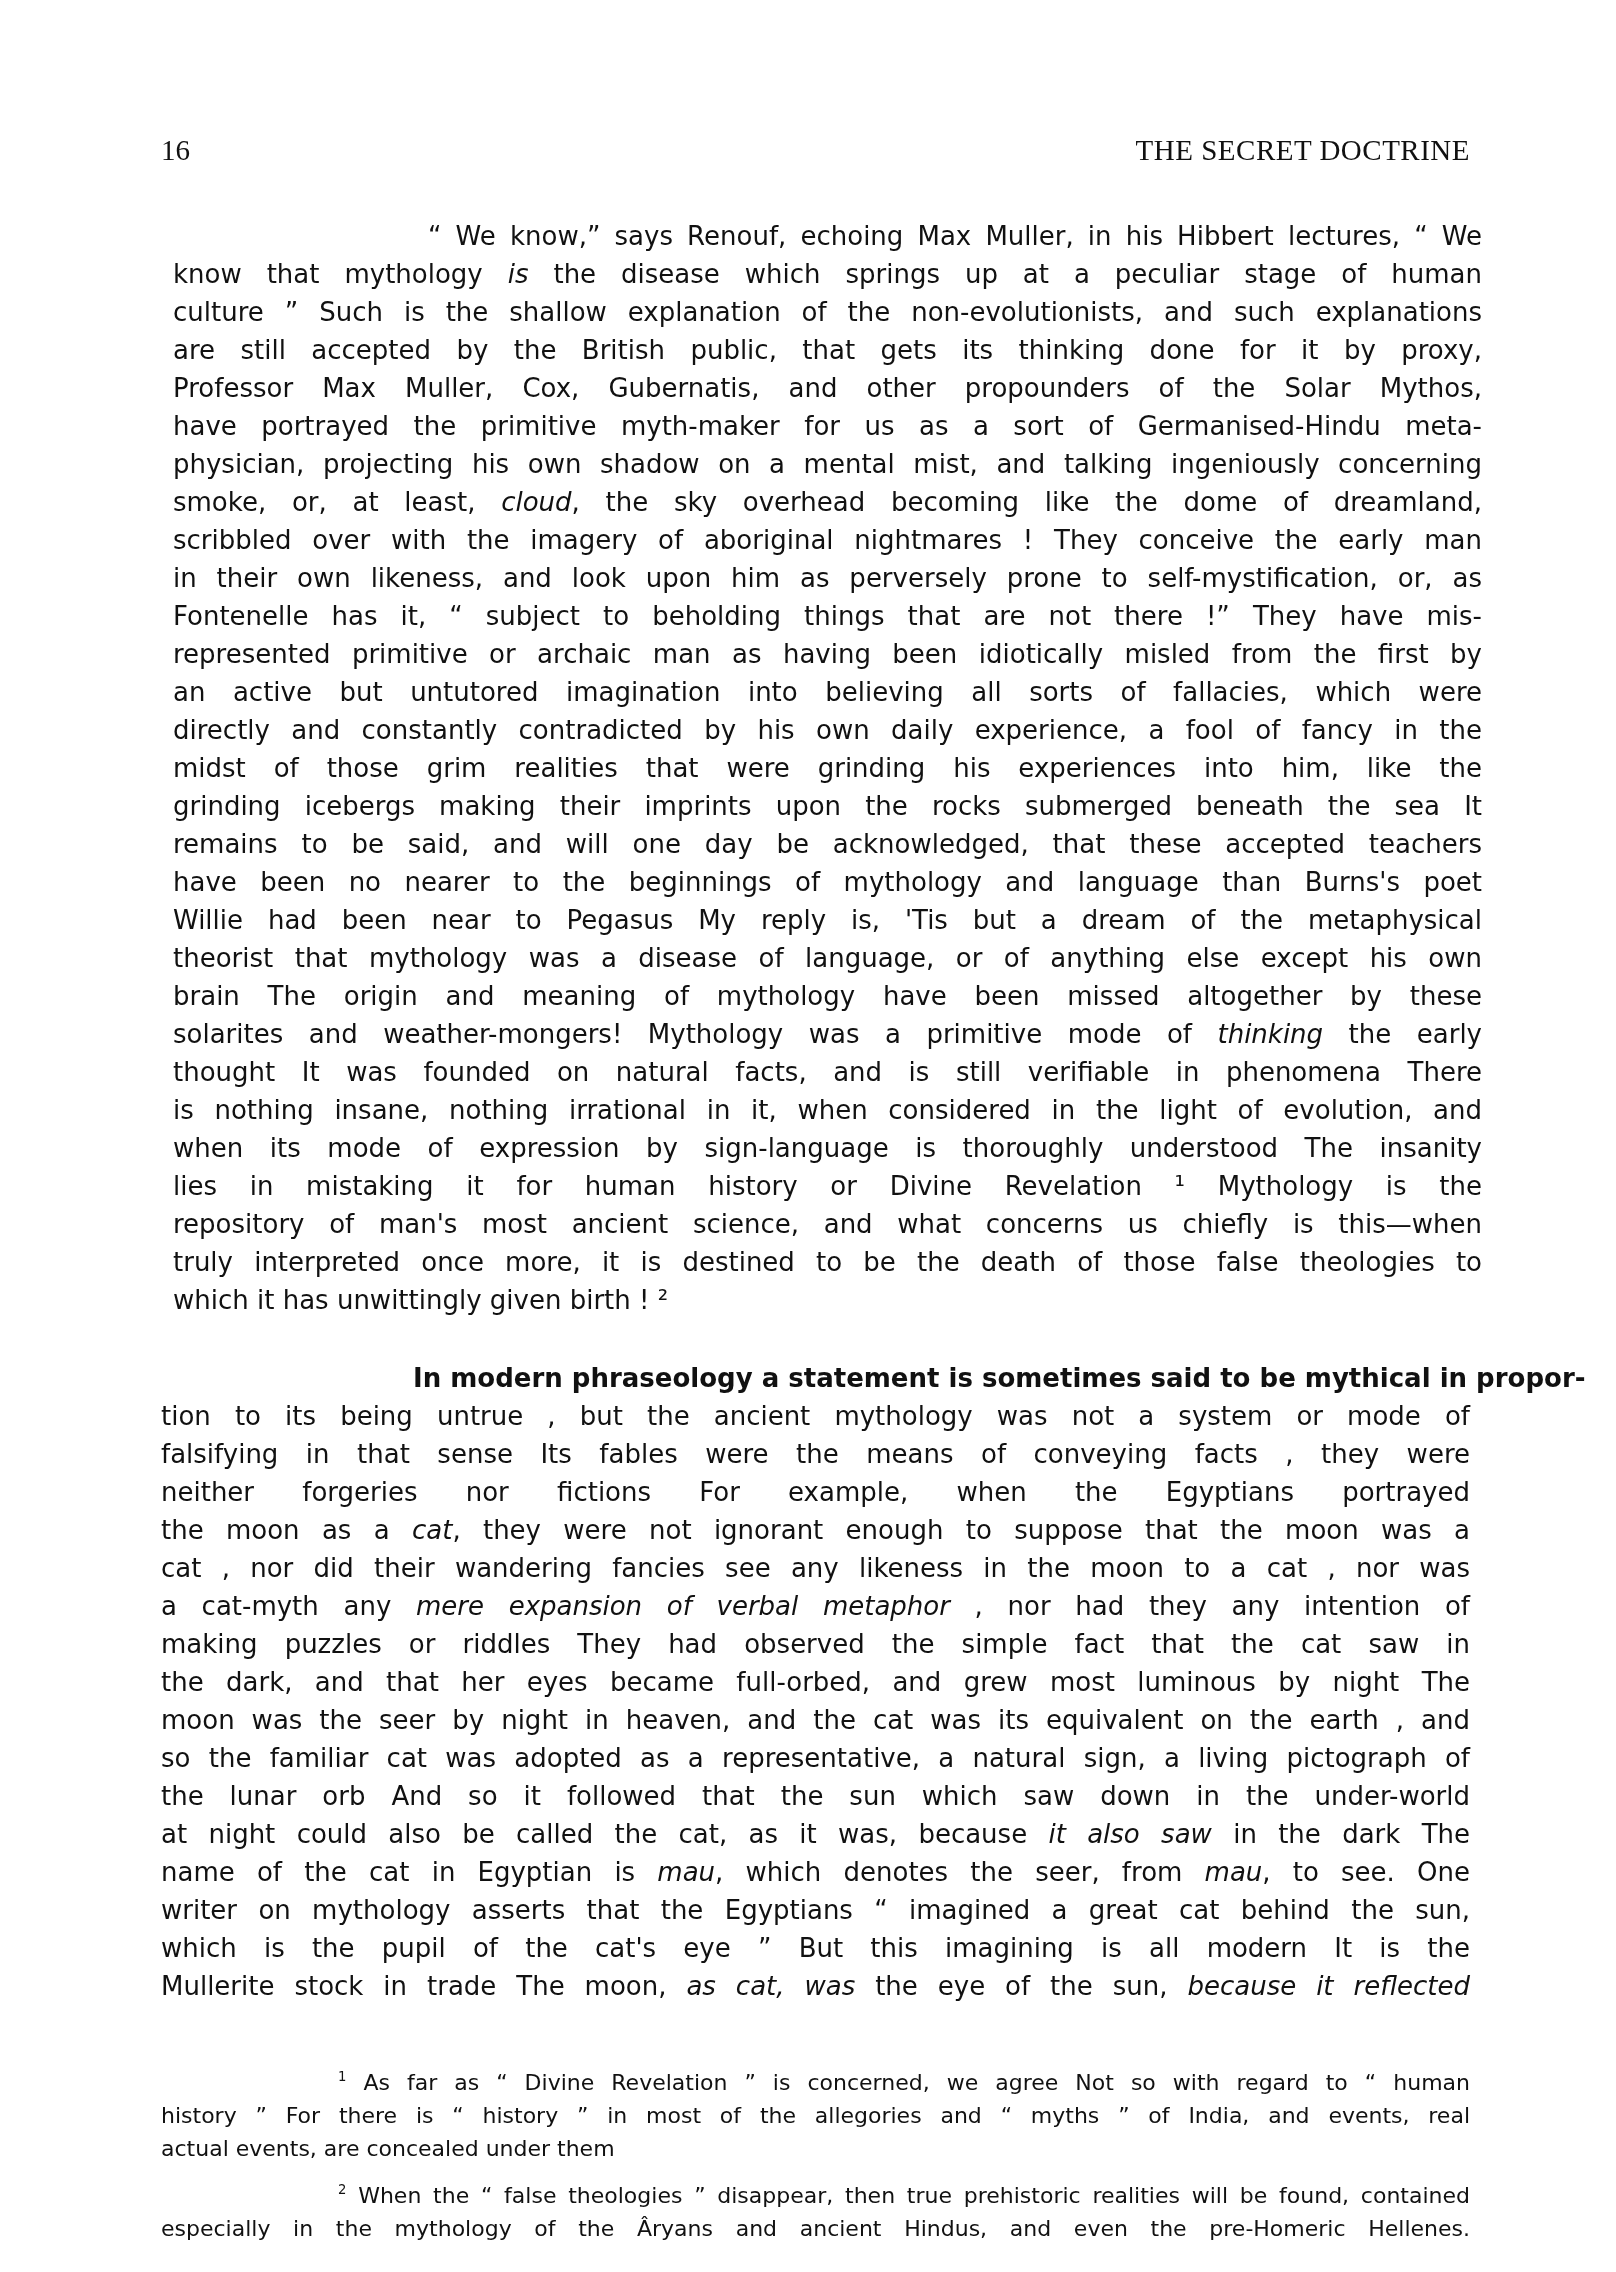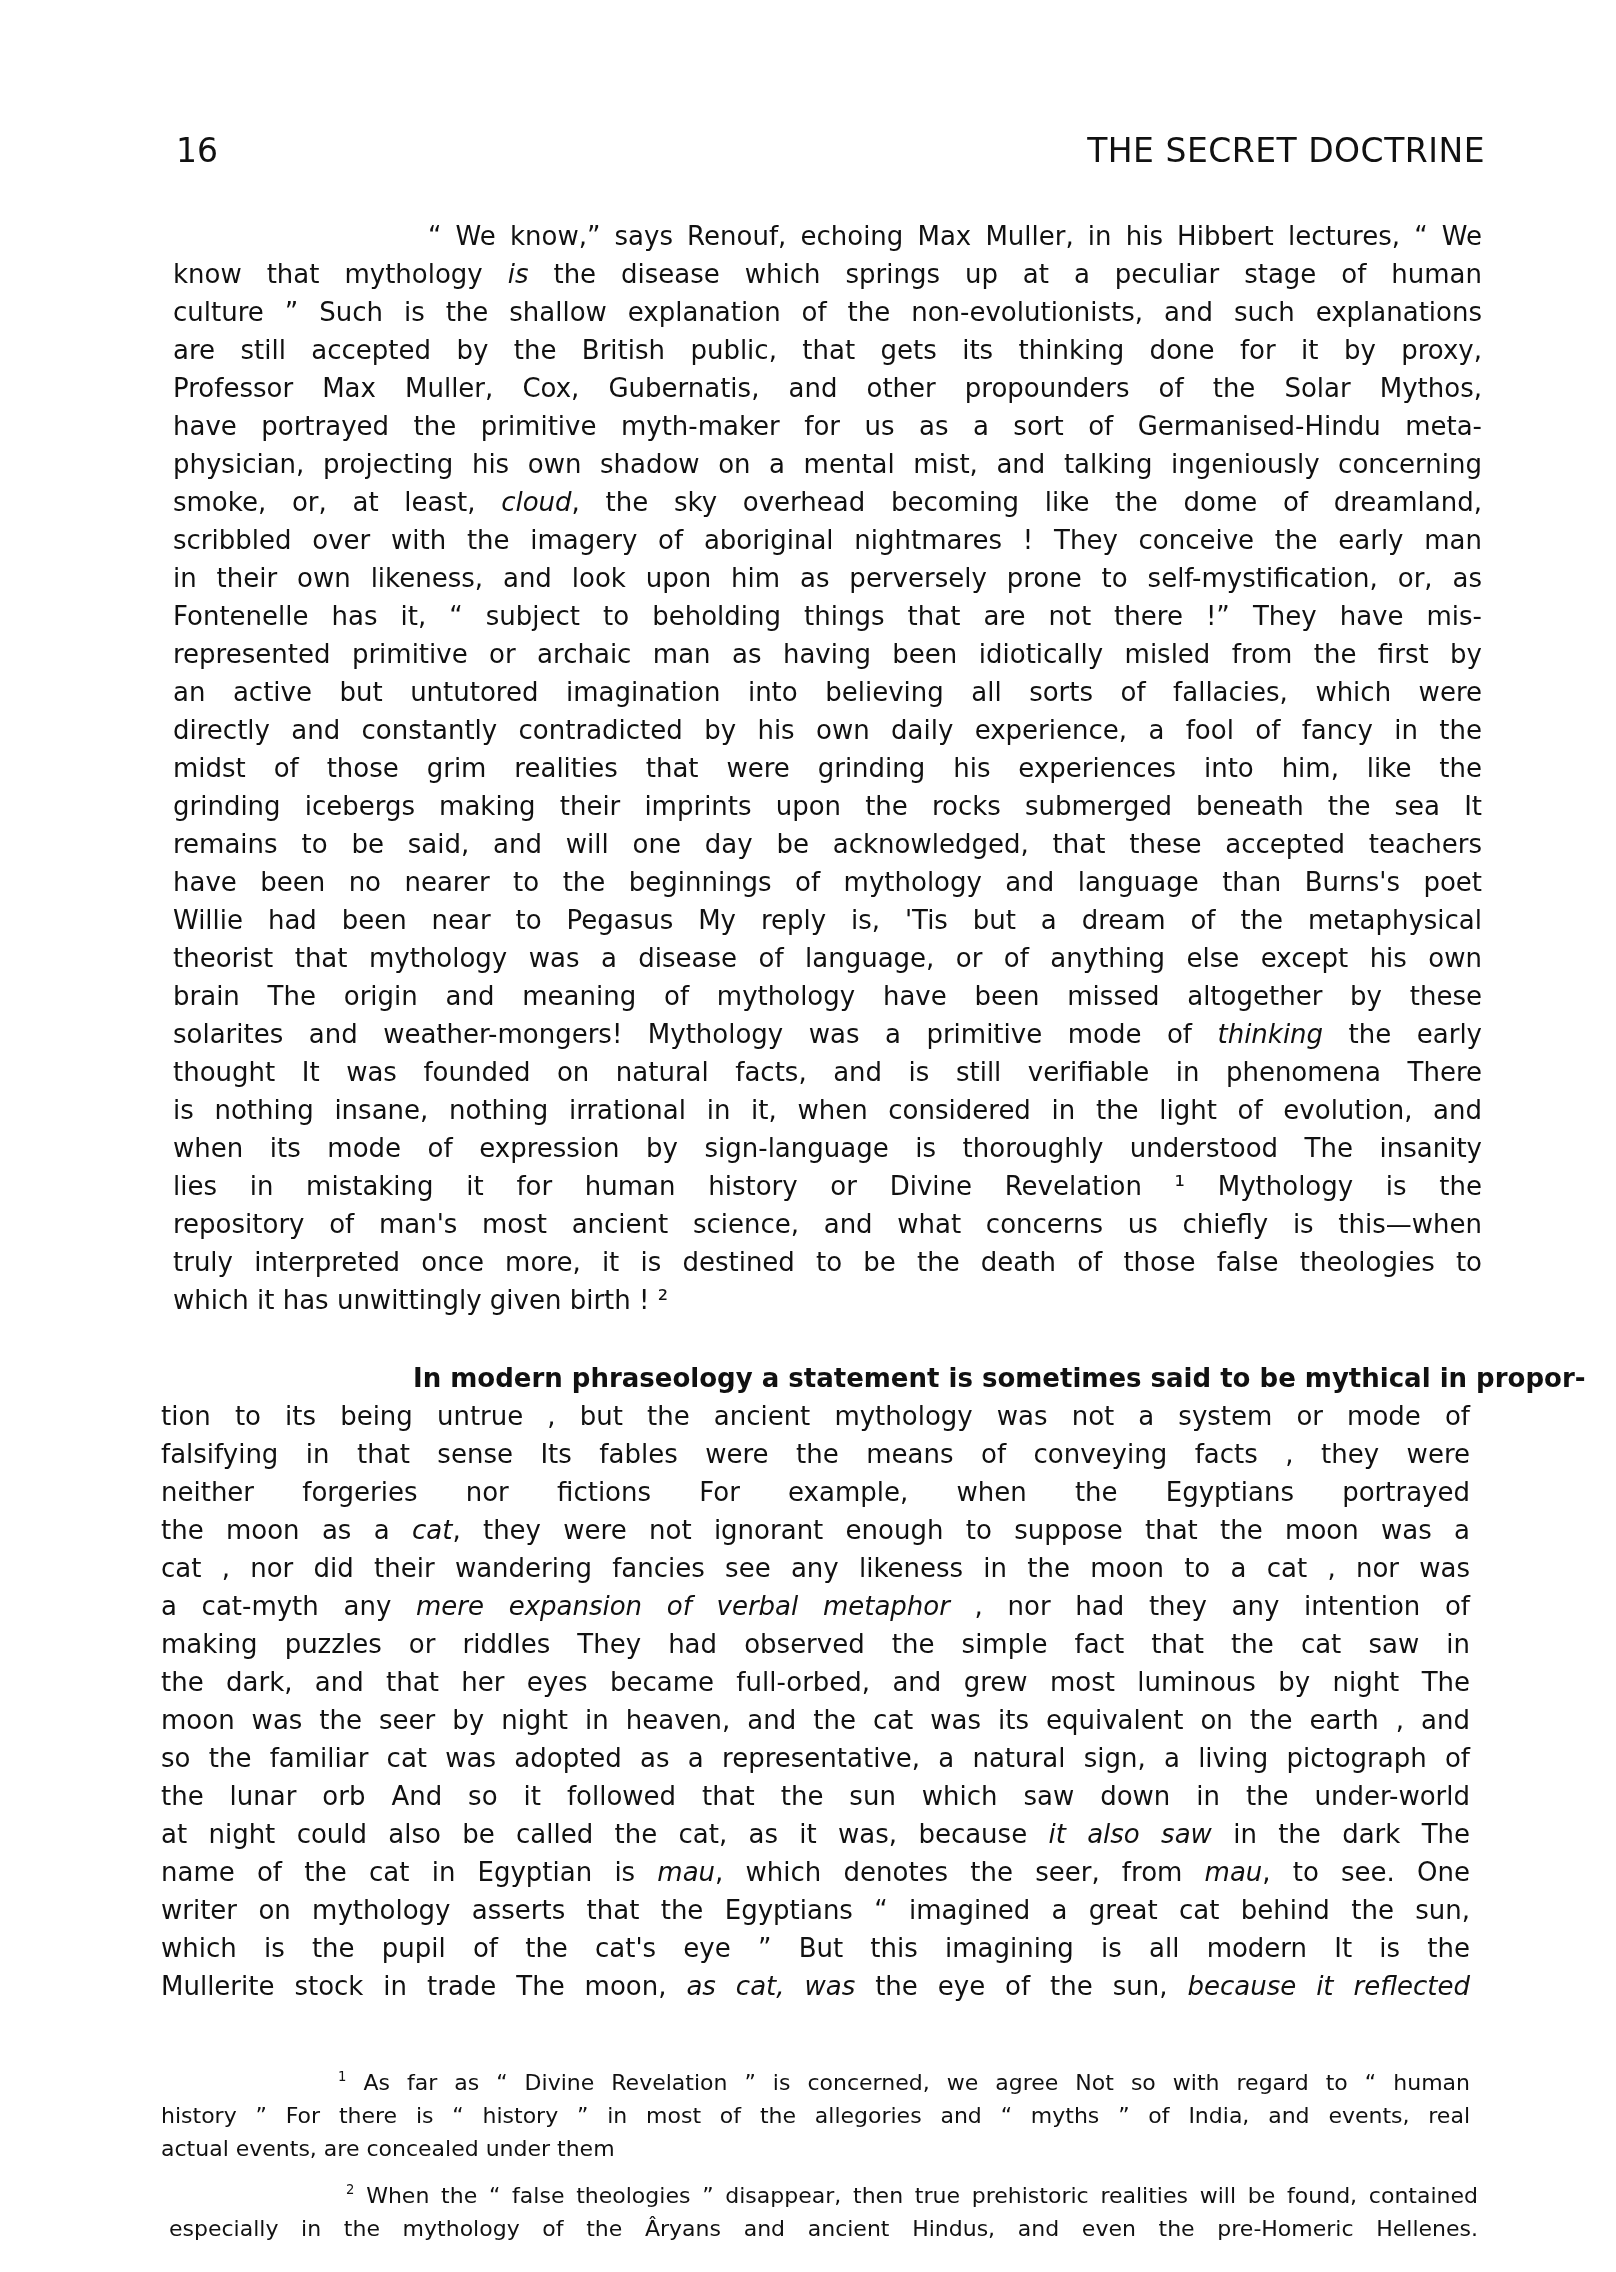--- a/index.html
+++ b/index.html
@@ -1,29 +1,29 @@
 <!DOCTYPE html>
 <html style="font-size:7.3px"><head>
 <meta charset="utf-8">
 <style>
   html, body { margin: 0; padding: 0; background: #ffffff; }
   body { width: 1616px; height: 2365px; position: relative; overflow: hidden; color: #111; font-family: "DejaVu Sans", sans-serif; }
   .page { position: absolute; left: 161px; top: 0; width: 1309px; }
-  .header { position: absolute; top: 130px; left: 15px; width: 1309px; height: 41px; font-size: 33px; line-height: 41px; }
+  .header { position: absolute; top: 130px; left: 0; width: 1309px; height: 41px; font-size: 29px; line-height: 41px; font-family: Liberation Serif, serif; }
   .page-number { position: absolute; left: 0; top: 0; }
   .running-head { position: absolute; right: 0; top: 0; letter-spacing: 0.5px; text-align: center; }
   .body-text { position: absolute; top: 217px; left: 12px; width: 1309px; font-size: 26px; line-height: 38px; }
   .line { display: block; white-space: nowrap; text-align: justify; text-align-last: justify; height: 38px; overflow: visible; }
   .line.last { text-align-last: left; }
   .line.indent { padding-left: 255px; }
   .p2 { position: absolute; top: 1359px; left: 0; width: 1309px; font-size: 26px; line-height: 38px; }
   .p2 .line.indent { padding-left: 252px; font-weight: bold; }
   .foot { position: absolute; left: 0; width: 1309px; font-size: 22px; line-height: 33px; }
   .fn1 { top: 2066px; }
-  .fn2 { top: 2179px; margin-left: 8px; }
+  .fn2 { top: 2179px; }
   .foot .line { height: 33px; }
   .foot .line.indent { padding-left: 177px; }
   i, .it { font-style: italic; }
   sup { font-size: 0.6em; vertical-align: 0.7em; line-height: 0; }
 </style>
 </head>
 <body>
 
 <div class="page">
 

